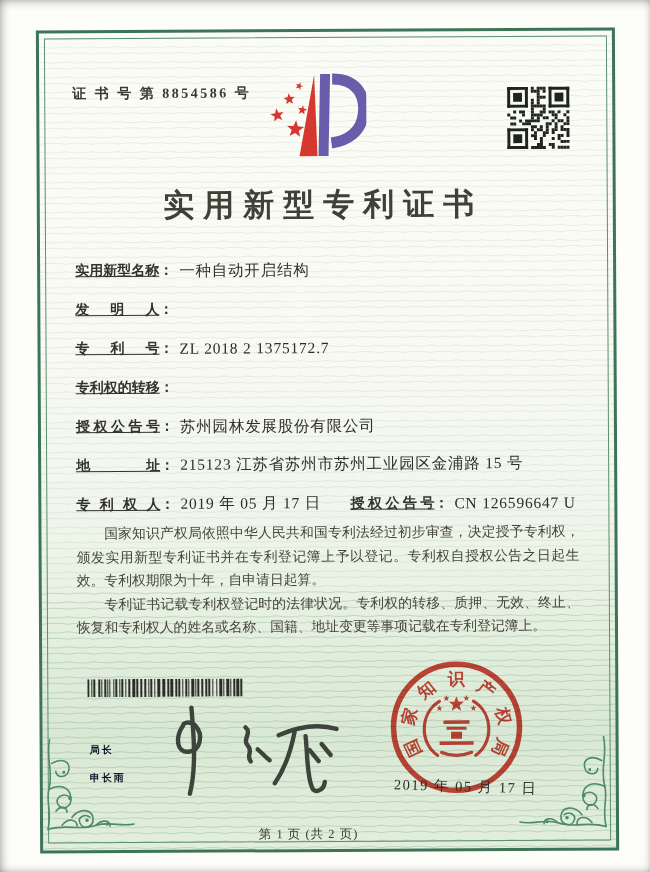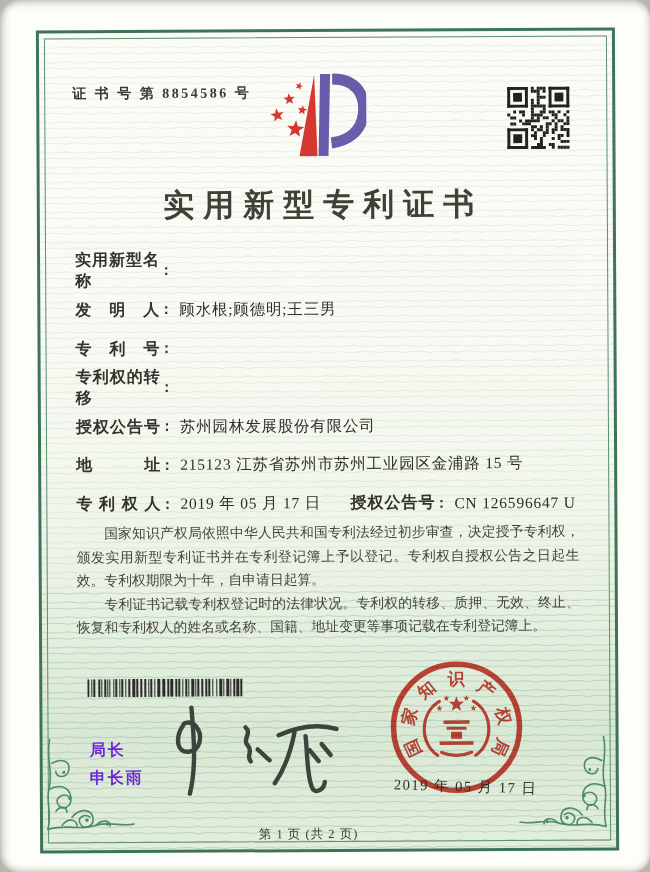--- a/index.html
+++ b/index.html
@@ -1,21 +1,21 @@
 <!DOCTYPE html>
 <html><head>
 <meta charset="utf-8">
 <style>
   html,body{margin:0;padding:0;}
   body{background:#b7b7b2; font-family:"Liberation Serif","DejaVu Serif",serif;}
   .page{position:relative;width:650px;height:872px;background:#fdfdf9;overflow:hidden;
         box-shadow:inset 8px 0 10px -7px rgba(60,60,55,.45),
                    inset -6px 0 9px -7px rgba(60,60,55,.35),
                    inset 0 8px 10px -7px rgba(60,60,55,.40),
-                   inset 0 -7px 9px -7px rgba(60,60,55,.35);border-radius:17px;}
+                   inset 0 -7px 9px -7px rgba(60,60,55,.35);}
   .scan{position:absolute;inset:0;transform:rotate(-0.3deg);transform-origin:50% 50%;}
 
   
   .inner-area{position:absolute;left:41px;top:32px;width:574px;height:817px;
       background:linear-gradient(180deg,#fcfcf7 0%,#f9faf3 38%,#f1f6ec 58%,#e4efdf 74%,#d9e8d4 86%,#e3eedd 100%);}
   .waves{position:absolute;left:0;top:0;}
 
   .frame-outer{position:absolute;left:38px;top:29px;width:573px;height:817px;
       border:3px solid #3c7457;}
   .frame-inner{position:absolute;left:46px;top:37px;width:561px;height:803px;
@@ -25,34 +25,34 @@
   .cert-no{left:74px;top:84px;font-size:14px;letter-spacing:2.5px;color:#3a3a32;font-weight:600;}
 
   .logo{left:264px;top:70px;width:104px;height:92px;}
   .qr{left:506px;top:85px;width:68px;height:68px;}
 
   .title{left:38px;top:184px;width:573px;text-align:center;font-size:31px;font-weight:700;
          color:#3e4136;letter-spacing:9px;}
 
   .fields{left:76px;top:251px;width:500px;}
   .field-row{height:38.9px;display:flex;align-items:center;font-size:15.5px;color:#2e2e28;}
-  .f-label{display:inline-block;width:84px;font-size:16px;font-weight:600;color:#33332c;
-           text-align:justify;text-align-last:justify;}
+  .f-label{display:inline-block;width:84px;font-size:14px;font-weight:600;color:#33332c;
+           text-align:justify;text-align-last:justify;text-decoration:underline;}
   .f-colon{font-size:14px;font-weight:600;color:#33332c;margin-right:6px;}
   .f-value{letter-spacing:0.8px;}
   .f-value.w-fixed{width:152px;}
   .gap2{width:18px;}
 
   .body-text{left:76px;top:521px;width:503px;font-size:13.8px;line-height:23.6px;
              color:#45463c;text-align:justify;}
   .body-text p{margin:0;text-indent:2em;}
 
   .barcode{left:86px;top:678px;width:160px;height:18px;}
 
-  .director{left:88px;top:735px;font-size:16px;color:#6d28d9;font-weight:600;letter-spacing:2px;line-height:28px;}
+  .director{left:88px;top:735px;font-size:10px;color:#0f172a;font-weight:600;letter-spacing:2px;line-height:28px;}
   .signature{left:152px;top:694px;width:195px;height:108px;}
 
   .seal{left:385px;top:658px;width:140px;height:140px;mix-blend-mode:multiply;opacity:.92;}
   .seal text{font-family:"Liberation Serif","DejaVu Serif",serif;font-weight:700;}
   .seal-date{left:392px;top:778px;font-size:14.5px;letter-spacing:1.5px;color:#2d2d28;
              transform:rotate(2deg);z-index:5;}
 
   .footer{left:38px;top:826px;width:537px;text-align:center;font-size:12.5px;
           letter-spacing:1px;color:#3a3a32;}
 
@@ -370,29 +370,30 @@
         <rect x="57.391304347826086" y="60.26086956521739" width="2.869565217391304" height="2.869565217391304" fill="#20241f"></rect>
         <rect x="60.26086956521739" y="60.26086956521739" width="2.869565217391304" height="2.869565217391304" fill="#20241f"></rect>
       </svg>
 
   <div class="abs title">实用新型专利证书</div>
 
   <div class="abs fields">
     <div class="field-row">
       <span class="f-label">实用新型名称</span>
           <span class="f-colon">：</span>
+      <span class="f-value">一种自动开启结构</span>
     </div>
     <div class="field-row">
       <span class="f-label">发明人</span>
           <span class="f-colon">：</span>
-      <span class="f-value">顾水根;顾德明;王三男</span>
     </div>
     <div class="field-row">
       <span class="f-label">专利号</span>
           <span class="f-colon">：</span>
+      <span class="f-value">ZL 2018 2 1375172.7</span>
     </div>
     <div class="field-row">
       <span class="f-label">专利权的转移</span>
           <span class="f-colon">：</span>
     </div>
     <div class="field-row">
       <span class="f-label">授权公告号</span>
           <span class="f-colon">：</span>
       <span class="f-value">苏州园林发展股份有限公司</span>
     </div>

